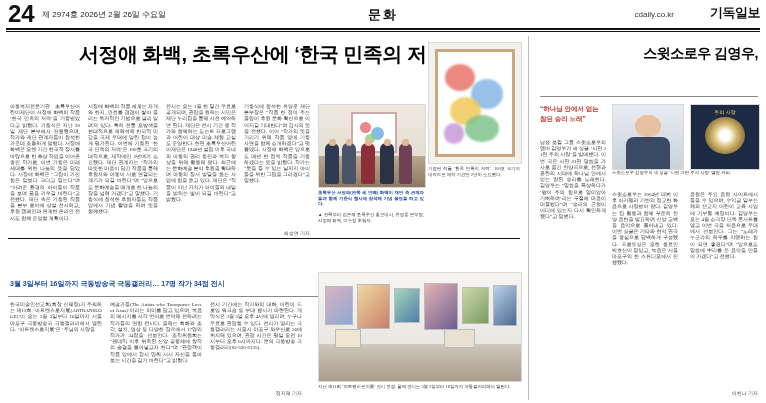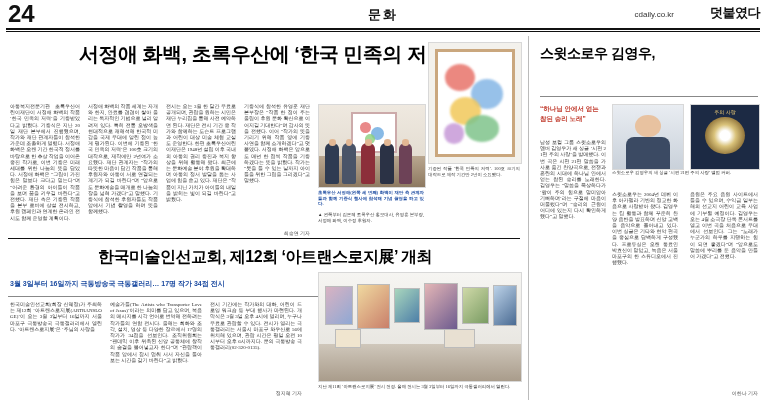--- a/index.html
+++ b/index.html
@@ -22,21 +22,21 @@
   .rule-top{position:absolute;left:6px;top:28px;width:754px;height:2px;background:#111;}
   .rule-thin{position:absolute;left:6px;top:31px;width:754px;height:1px;background:#111;}
 
   
   .vrule{position:absolute;width:1px;background:#bbb;}
   .hrule{position:absolute;height:1px;background:#111;}
 
   
   .hl{font-family:"Liberation Sans",sans-serif;font-weight:bold;color:#000;}
   .h-main{position:absolute;left:10px;top:40px;width:510px;text-align:center;font-size:20px;line-height:28px;letter-spacing:-0.5px;}
-  .h-right{position:absolute;left:540px;top:42px;width:218px;text-align:left;font-size:14px;line-height:22px;letter-spacing:-0.5px;}
+  .h-right{position:absolute;left:540px;top:42px;width:218px;text-align:right;font-size:14px;line-height:22px;letter-spacing:-0.5px;}
   .h-mid{position:absolute;left:10px;top:246px;width:510px;text-align:center;font-size:16px;line-height:22px;letter-spacing:-0.5px;}
 
   
   .body{
     font-size:5.0px;line-height:6.2px;color:#2a2a2a;text-align:justify;
     font-family:"Liberation Serif",serif;
     word-break:break-all;
   }
   .col{position:absolute;}
 
@@ -81,23 +81,24 @@
   .photo-cap{position:absolute;font-size:4.4px;line-height:5.6px;color:#333;word-break:break-all;text-align:justify;}
   .blue-cap{color:#1b4aa0;font-weight:bold;}
 </style>
 </head>
 <body>
 
 <div class="page">
 
   <div class="masthead">
     <div class="pagenum">24</div>
+    <div class="issue">제 2974호 2026년 2월 26일 수요일</div>
     <div class="section-title">문화</div>
     <div class="site">cdaily.co.kr</div>
-    <div class="brand">덧붙였다</div>
+    <div class="brand">기독일보</div>
   </div>
   <div class="rule-top"></div>
   <div class="rule-thin"></div>
 
   <div class="vrule" style="left:528px;top:36px;height:364px;"></div>
 
   <div class="hrule" style="left:8px;top:238px;width:512px;"></div>
 
   <div class="hl h-main">
     <div>서정애 화백, 초록우산에 ‘한국 민족의 저력’</div>
@@ -153,21 +154,20 @@
 
 재단 관계자는 “작가의 따뜻한 마음이 담긴 작품을 통해 후원자와 아동이 서로 연결되는 계기가 되길 바란다”며 “앞으로도 문화예술을 매개로 한 나눔의 장을 넓혀 가겠다”고 말했다. 기증식에 참석한 후원자들도 작품 앞에서 기념 촬영을 하며 뜻을 함께했다.</div>
   <div class="col body" style="left:166px;top:104px;width:70px;height:124px;">전시는 오는 3월 한 달간 무료로 공개되며, 관람을 원하는 시민은 재단 누리집을 통해 사전 예약하면 된다. 재단은 전시 기간 중 작가와 함께하는 도슨트 프로그램과 어린이 대상 미술 체험 교실도 운영한다.
 
 한편 초록우산어린이재단은 1948년 설립 이후 국내외 아동의 권리 증진과 복지 향상을 위해 활동해 왔다. 최근에는 문화예술 분야 후원을 확대하며 아동의 정서 발달을 돕는 사업에 힘을 쏟고 있다. 재단은 “작품이 지닌 가치가 아이들의 내일을 밝히는 빛이 되길 바란다”고 밝혔다.</div>
   <div class="col body" style="left:244px;top:104px;width:66px;height:124px;">기증식에 참석한 유영훈 재단 본부장은 “작품 한 점이 주는 울림이 후원 문화 확산으로 이어지길 기대한다”며 감사의 뜻을 전했다. 이어 “작가의 뜻을 기리기 위해 작품 옆에 기증 사연을 함께 소개하겠다”고 덧붙였다.
 
 서정애 화백은 앞으로도 매년 한 점씩 작품을 기증하겠다는 뜻을 밝혔다. 작가는 “붓을 들 수 있는 날까지 아이들을 위한 그림을 그리겠다”고 말했다.</div>
   <div class="byline" style="position:absolute;left:244px;top:230px;width:66px;">최승연 기자</div>
 
-  <div class="hl h-mid">한국미술인선교회, 제12회 ‘아트랜스로지展’ 개최</div>
   <div class="lead" style="position:absolute;left:10px;top:278px;width:300px;">3월 3일부터 16일까지 극동방송국 극동갤러리… 17명 작가 34점 전시</div>
   <div class="hrule" style="left:8px;top:296px;width:512px;background:#888;"></div>
 
   <div class="photo p4" style="left:318px;top:272px;width:202px;height:108px;">
     <div class="ph-inner">
       <div class="w"></div>
       <div class="fl"></div>
       <div class="pic" style="left:3%;top:12%;width:13%;height:34%;background:linear-gradient(135deg,#d9b3c2,#8fa8d4);"></div>
       <div class="pic" style="left:19%;top:10%;width:15%;height:40%;background:linear-gradient(135deg,#f0d9a0,#c97f6a);"></div>
       <div class="pic" style="left:37%;top:14%;width:12%;height:30%;background:linear-gradient(135deg,#a9d6bd,#4d7fa8);"></div>

